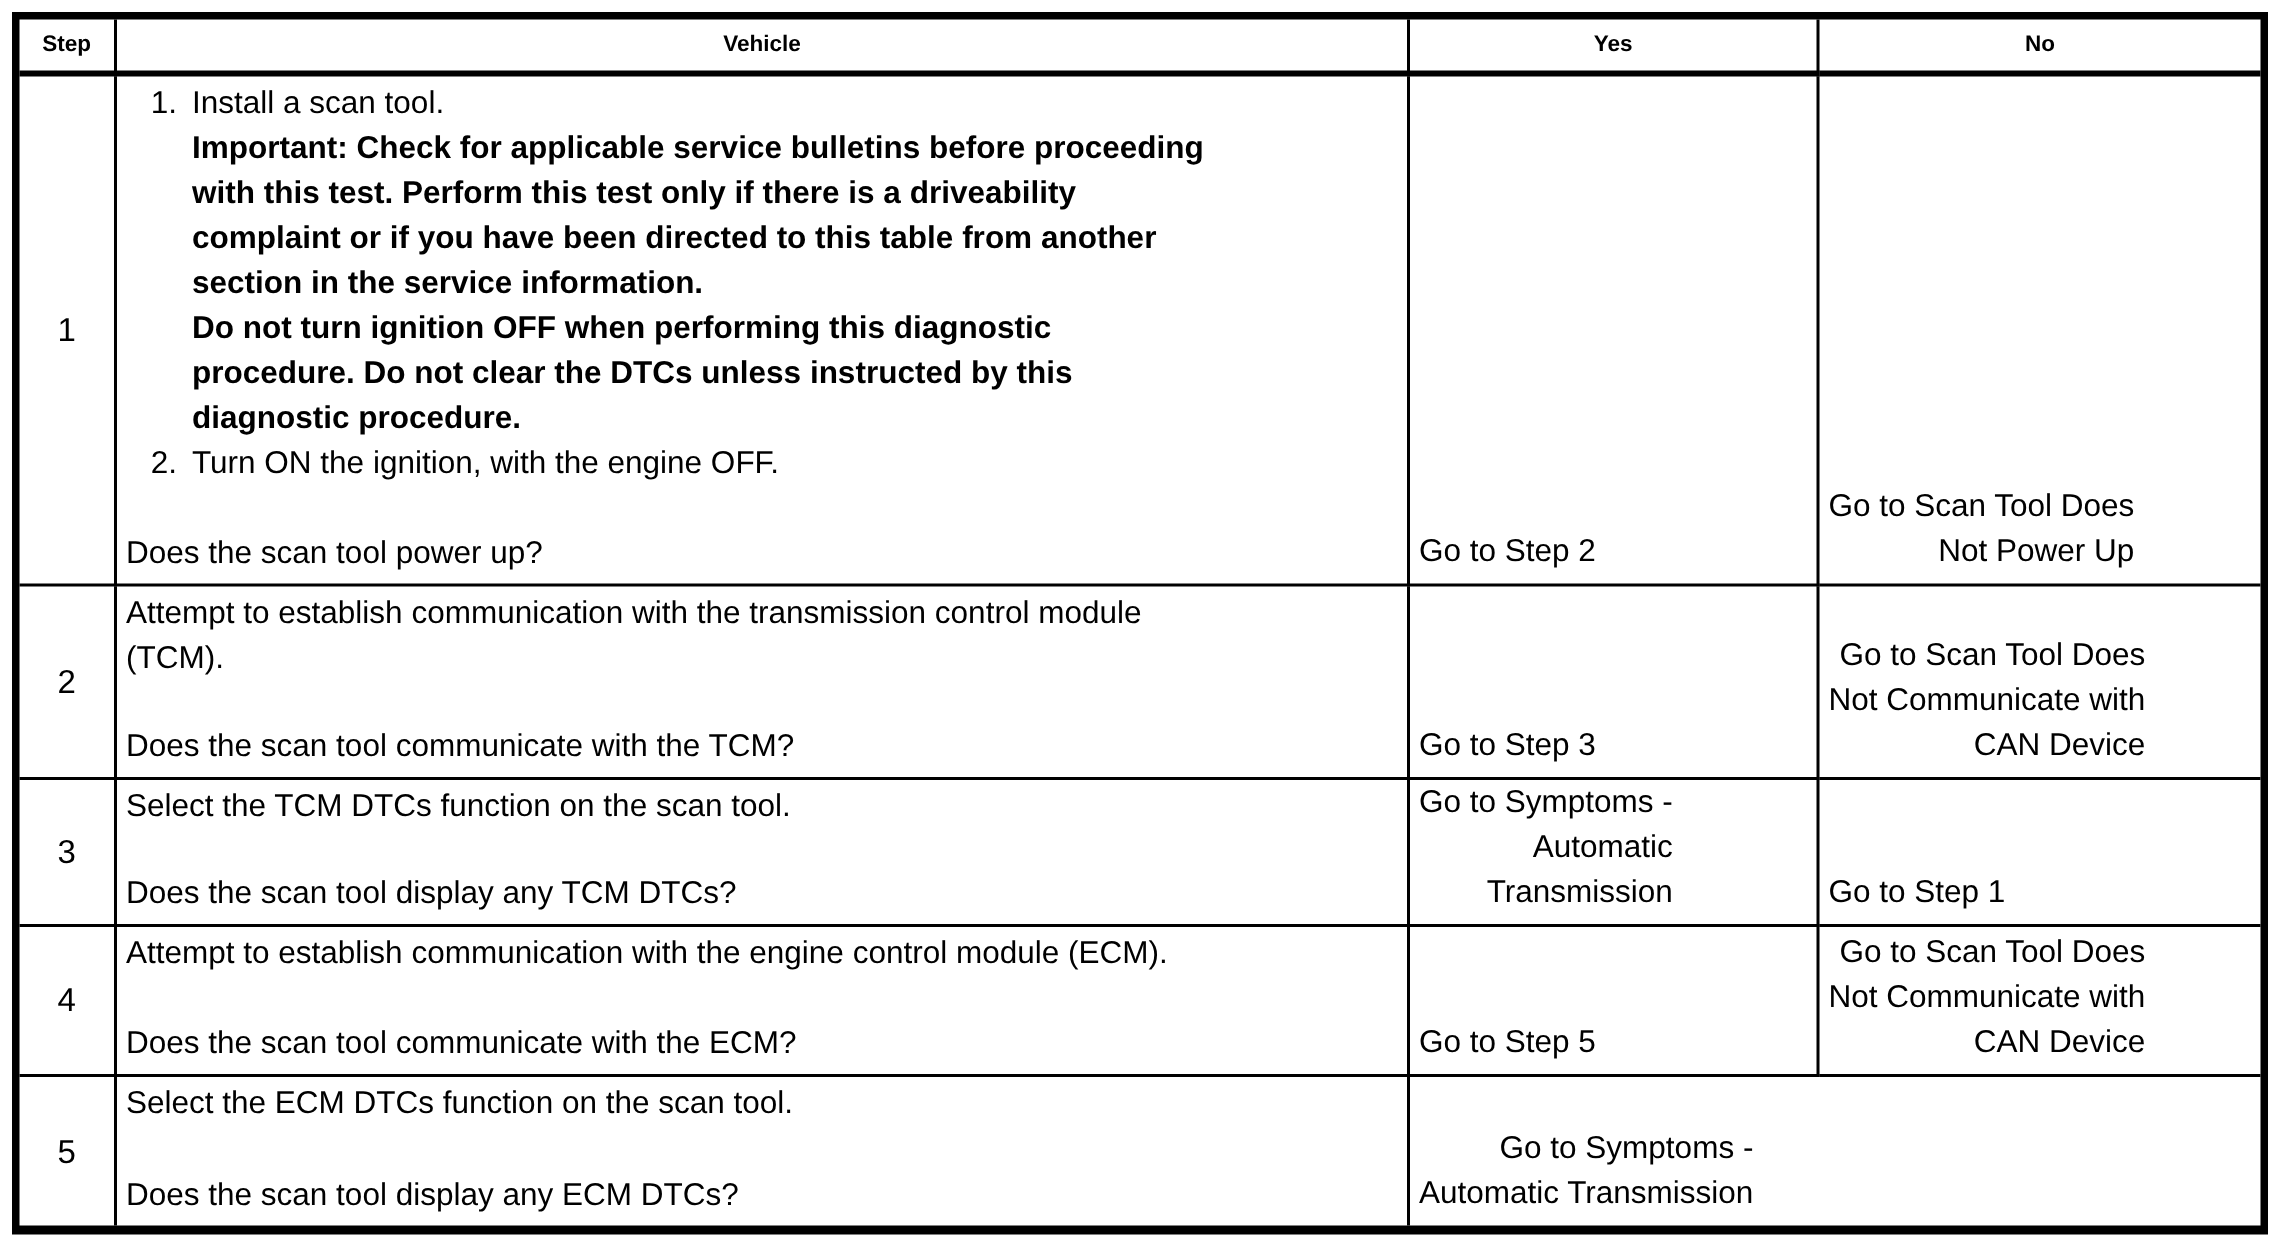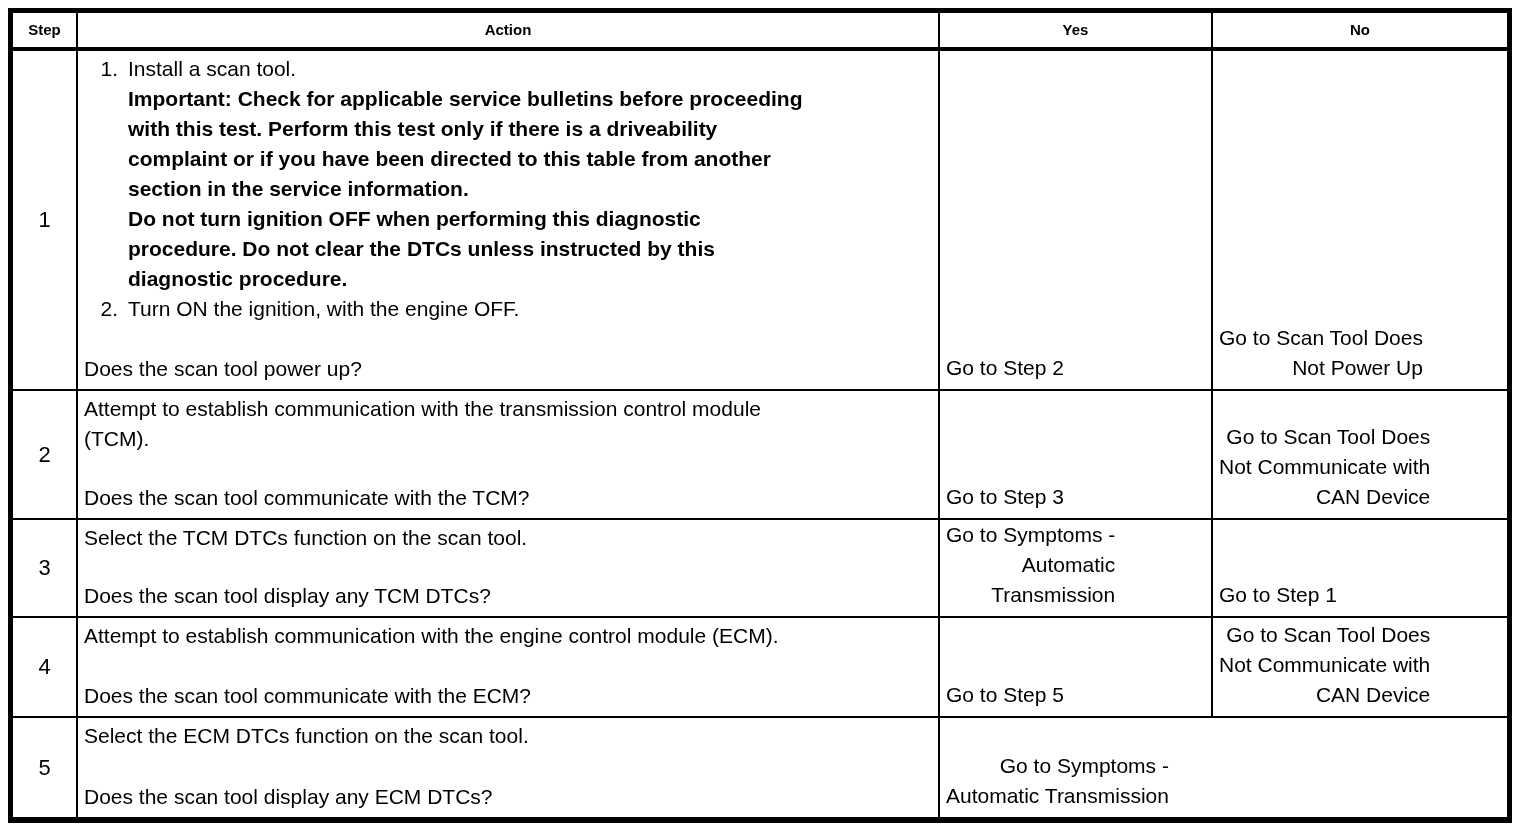--- a/index.html
+++ b/index.html
@@ -72,21 +72,21 @@
   }
   .li-body { flex: 1; }
 </style>
 </head>
 <body>
 
 <div class="page">
   <div class="tbl">
 
     <div class="cell hdr">Step</div>
-    <div class="cell hdr">Action</div>
+    <div class="cell hdr">Vehicle</div>
     <div class="cell hdr">Yes</div>
     <div class="cell hdr last-col">No</div>
 
     <div class="cell step-cell">1</div>
     <div class="cell action-cell">
       <div class="olist">
         <div class="li">
           <span class="num">1.</span>
           <div class="li-body">
             <div class="txt">Install a scan tool.</div>

